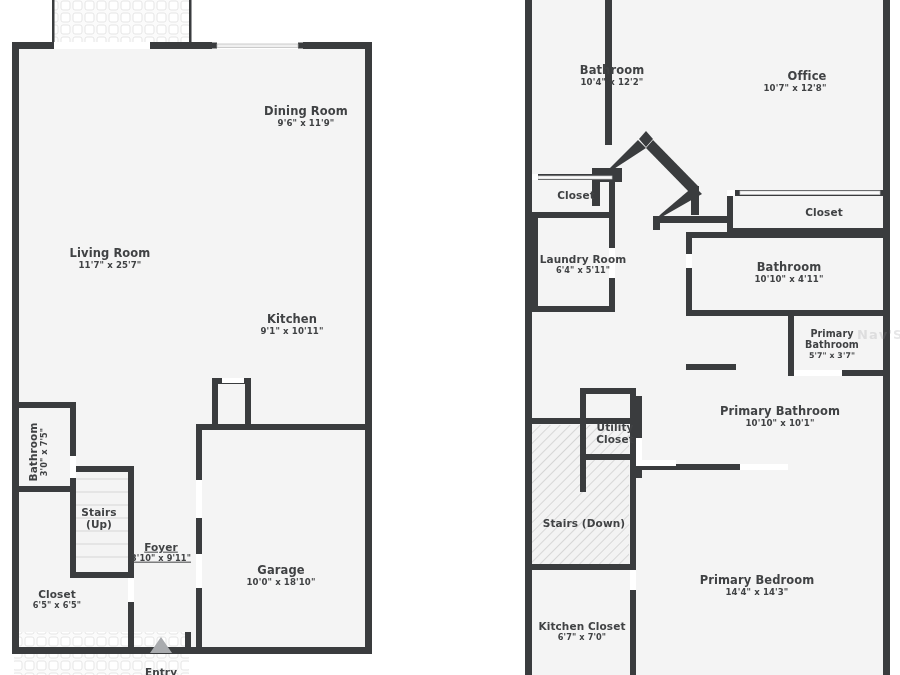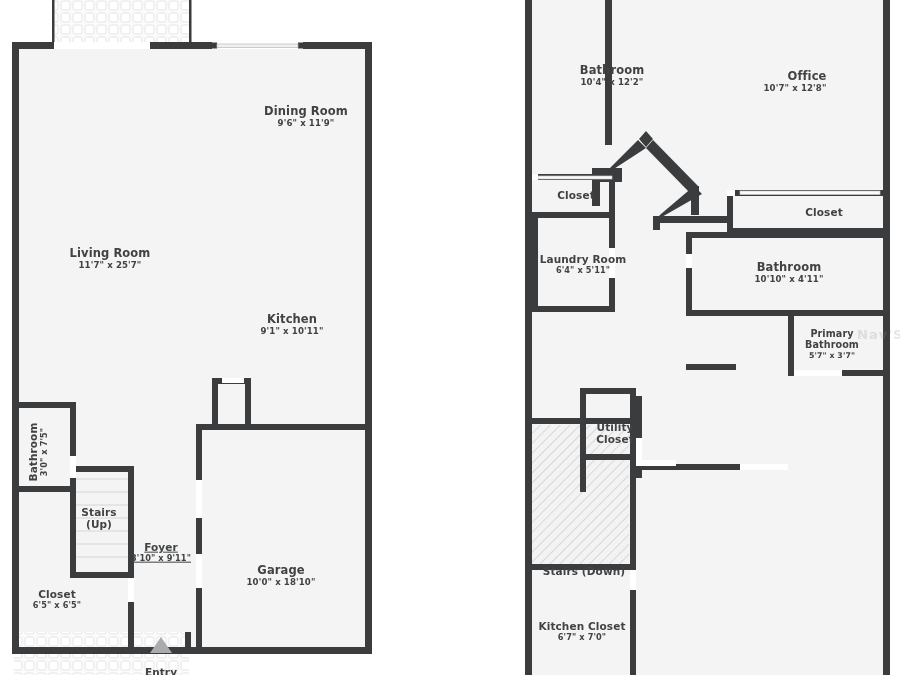--- a/index.html
+++ b/index.html
@@ -324,26 +324,34 @@
     </div>
     <div class="room-label" style="left:339px; top:273px;">
       <span class="rname">Bathroom</span>
       <span class="rdim">10'10" x 4'11"</span>
     </div>
     <div class="room-label tiny" style="left:382px; top:344px;">
       <span class="rname">Primary</span>
       <span class="rname">Bathroom</span>
       <span class="rdim">5'7" x 3'7"</span>
     </div>
+    <div class="room-label" style="left:330px; top:417px;">
+      <span class="rname">Primary Bathroom</span>
+      <span class="rdim">10'10" x 10'1"</span>
+    </div>
     <div class="room-label small" style="left:165px; top:433px;">
       <span class="rname">Utility</span>
       <span class="rname">Closet</span>
     </div>
-    <div class="room-label small" style="left:134px; top:523px;margin-top:48px;">
+    <div class="room-label small" style="left:134px; top:523px;">
       <span class="rname">Stairs (Down)</span>
+    </div>
+    <div class="room-label" style="left:307px; top:586px;">
+      <span class="rname">Primary Bedroom</span>
+      <span class="rdim">14'4" x 14'3"</span>
     </div>
     <div class="room-label small" style="left:132px; top:631px;">
       <span class="rname">Kitchen Closet</span>
       <span class="rdim">6'7" x 7'0"</span>
     </div>
   </div>
 
   <div class="watermark" style="left:857px; top:327px;">Nav'S</div>
 
 </div>

